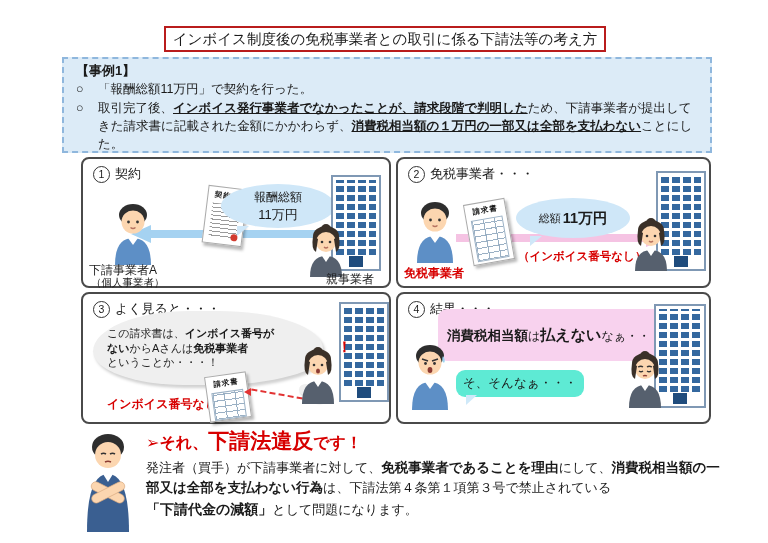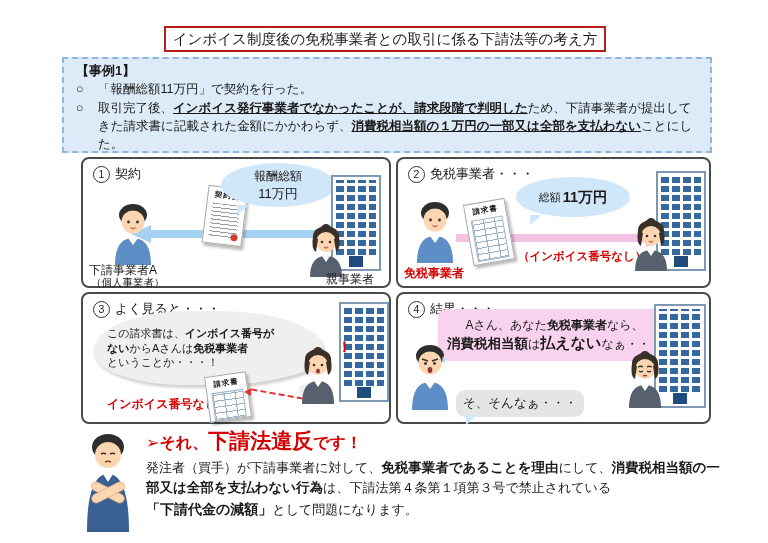--- a/index.html
+++ b/index.html
@@ -21,26 +21,26 @@
   .bu{font-weight:bold;text-decoration:underline;}
 
   
   .panel{position:absolute;background:#fff;border:2px solid #4a4a4a;border-radius:8px;box-sizing:border-box;}
   .phead{position:absolute;left:10px;top:6px;font-size:13px;display:flex;align-items:center;gap:5px;}
   .circ-num{display:inline-flex;align-items:center;justify-content:center;width:15px;height:15px;
     border:1.3px solid #333;border-radius:50%;font-size:10.5px;line-height:1;}
 
   
   .ellipse-bubble{position:absolute;background:#cfe7f8;border-radius:50%;display:flex;flex-direction:column;
-    align-items:center;justify-content:center;text-align:center;}
+    align-items:center;justify-content:center;text-align:center;margin-top:21px;}
   .tail{position:absolute;width:0;height:0;}
   .rect-bubble{position:absolute;border-radius:9px;display:flex;flex-direction:column;align-items:center;
     justify-content:center;text-align:center;}
   .pink{background:#f8d2ee;}
-  .lblue{background:#e5e5e5;margin-top:20px;}
+  .lblue{background:#5eead4;}
 
   
   .cloud{position:absolute;background:#efefef;border-radius:48% 52% 55% 45% / 62% 58% 48% 52%;
     box-shadow:2px 3px 3px rgba(0,0,0,.18);display:flex;align-items:center;}
   .cloud-text{padding:6px 14px;font-size:11px;line-height:1.35;}
   .cloud-dot{position:absolute;background:#efefef;border-radius:50%;box-shadow:1px 2px 2px rgba(0,0,0,.15);}
 
   
   .doc{position:absolute;background:#fff;border:1px solid #aaa;box-shadow:2px 3px 3px rgba(0,0,0,.28);box-sizing:border-box;}
   .doc-title{font-size:7.5px;font-weight:bold;text-align:center;margin-top:3px;letter-spacing:1px;}
@@ -244,22 +244,20 @@
     </svg>
   </div>
 
   <div class="panel" style="left:396px;top:292px;width:315px;height:132px;">
     <div class="phead">
       <span class="circ-num">4</span>
       <span>結果・・・</span>
     </div>
 
     <div class="rect-bubble pink" style="left:40px;top:15px;width:233px;height:52px;">
-      <div style="font-size:12px;"><span>Aさん、あなた</span><span class="b">免税事業者</span><span>なら、</span>
-      </div>
       <div style="font-size:12px;"><span class="b" style="font-size:13.5px;">消費税相当額</span><span>は</span><span class="b" style="font-size:15px;">払えない</span><span>なぁ・・・</span>
       </div>
       <div class="tail" style="right:-12px;top:28px;border-left:14px solid #f8d2ee;border-bottom:11px solid transparent;"></div>
     </div>
 
     <div class="rect-bubble lblue" style="left:58px;top:76px;width:128px;height:27px;">
       <span style="font-size:12.5px;">そ、そんなぁ・・・</span>
       <div class="tail" style="left:10px;bottom:-8px;border-top:10px solid #cfe9f9;border-right:11px solid transparent;"></div>
     </div>
 

